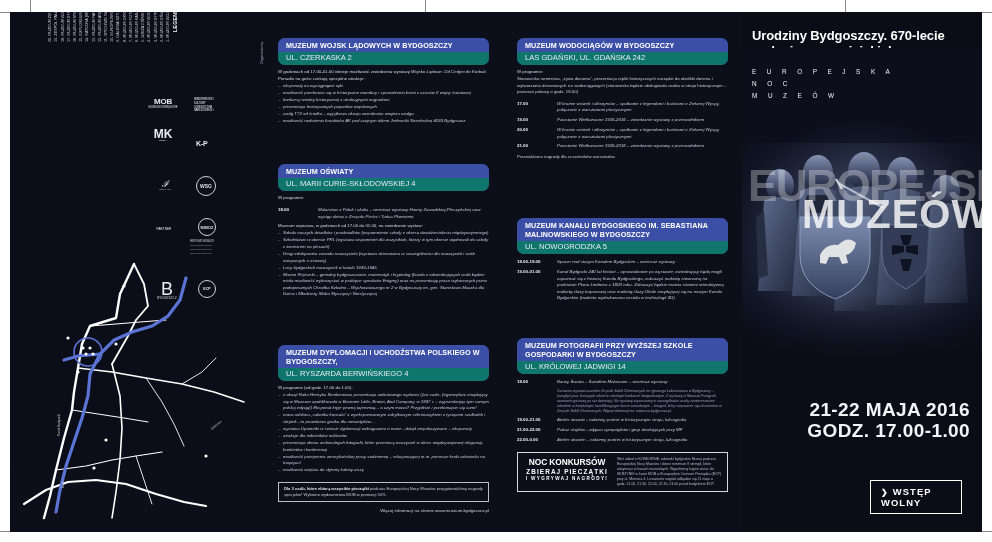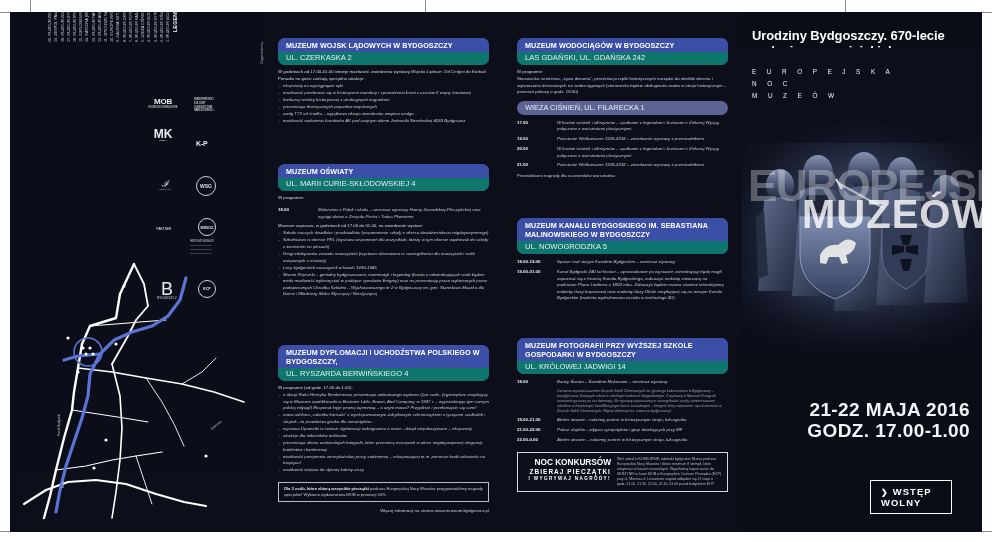--- a/index.html
+++ b/index.html
@@ -136,21 +136,21 @@
     border:1px solid #b9bcca;
     padding:3px 5px;
     font-size:4.1px; line-height:1.5; color:#c7cad8;
   }
   .morelink { margin-top:6px; text-align:right; font-size:4.4px; color:#ced1de; }
 
   .contest {
     margin-top:8px; border:1px solid #d6d8e2; padding:4px 5px;
     display:flex; gap:6px; align-items:flex-start;
   }
-  .contest .lt { flex:0 0 88px; text-align:right; color:#fff; }
+  .contest .lt { flex:0 0 88px; text-align:center; color:#fff; }
   .contest .c1 { font-size:8.4px; font-weight:800; letter-spacing:-.1px; }
   .contest .c2 { font-size:6.4px; font-weight:700; letter-spacing:1.1px; margin-top:1px;}
   .contest .c3 { font-size:4.6px; font-weight:700; letter-spacing:1.4px; margin-top:1.5px;}
   .contest .rt { flex:1; font-size:3.5px; line-height:1.45; color:#b8bbca; }
 
   
   .panel-poster {
     position:absolute; left:732px; top:0;
     width:240px; height:520px;
     background:#0a0c16;
@@ -186,21 +186,21 @@
     position:absolute; bottom:0; left:0; width:240px; height:215px;
   }
   .date-block {
     position:absolute; left:0; right:12px; top:388px;
     text-align:right; color:#f3f4f8;
   }
   .date-1 { font-size:19px; font-weight:800; letter-spacing:.4px; line-height:1.08;
             font-family:"Liberation Sans", sans-serif; }
   .date-2 { font-size:19px; font-weight:800; letter-spacing:.4px; line-height:1.08; }
   .free {
-    position:absolute; left:128px; top:468px; width:82px;
+    position:absolute; left:128px; top:468px; width:92px;
     border:1.6px solid #ffffff; color:#ffffff;
     font-size:9.4px; font-weight:800; letter-spacing:1.1px;
     padding:5px 0 5px 10px;
   }
   .free .arw { margin-right:4px; font-size:8px; }
 </style>
 </head>
 <body>
 
 <div class="page">
@@ -403,21 +403,20 @@
 
       <div class="mus" style="top:26px;">
         <div class="hdr">
           <div class="t">MUZEUM WODOCIĄGÓW W BYDGOSZCZY</div>
           <div class="a">LAS GDAŃSKI, UL. GDAŃSKA 242</div>
         </div>
         <div class="body">
           <div class="lead">W programie:</div>
           <div>Stanowisko rurmistrza, „żywa diorama", prezentacja replik historycznych narzędzi do obróbki drewna i wytwarzania drewnianych rur wodociągowych (stanowisko będzie obsługiwała osoba w stroju historycznym – pierwsze pokazy o godz. 18.00)</div>
         </div>
-        <div class="subhdr">WIEŻA CIŚNIEŃ, UL. FILARECKA 1</div>
         <div class="sched" id="m3-sched">
             <div class="row">
               <div class="time">17.00</div>
               <div class="desc">W krainie wróżek i olbrzymów – spotkanie z legendami i baśniami z Zielonej Wyspy, połączone z warsztatami plastycznymi</div>
             </div>
             <div class="row">
               <div class="time">19.00</div>
               <div class="desc">Powstanie Wielkanocne 1916-2016 – zwiedzanie wystawy z przewodnikiem</div>
             </div>
             <div class="row">

